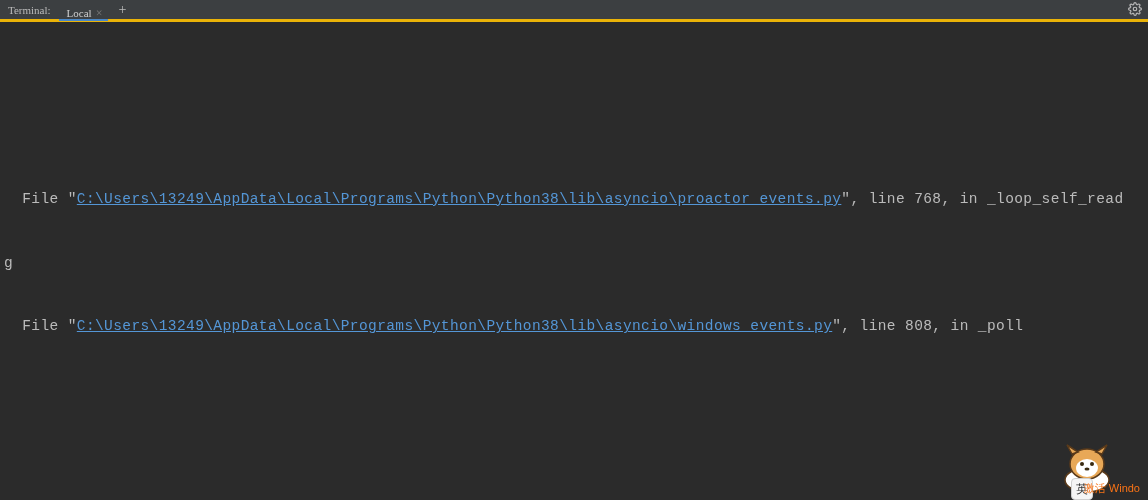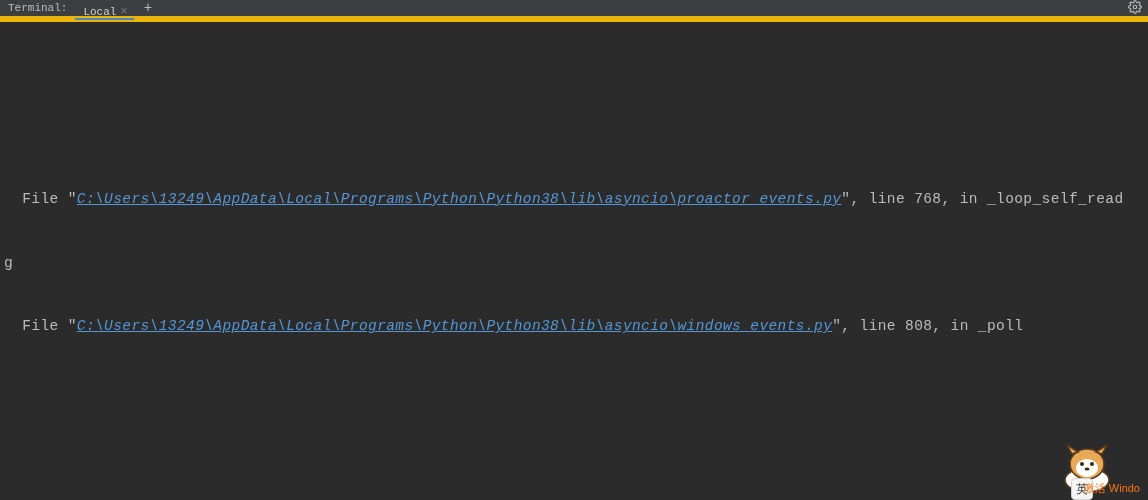--- a/index.html
+++ b/index.html
@@ -9,24 +9,24 @@
     background: #2b2b2b;
     font-family: "Consolas", "Courier New", monospace;
     font-size: 14px;
     color: #bbbbbb;
     overflow: hidden;
     position: relative;
   }
   .tab-bar {
     height: 22px;
     background: #3c3f41;
-    border-bottom: 6px solid #eab308;
+    border-bottom: 3px solid #eab308;
     display: flex;
     align-items: center;
-    font-family: Liberation Mono, monospace;
+    font-family: Liberation Serif, serif;
     font-size: 11px;
     color: #bbbbbb;
   }
   .tab-label {
     padding: 0 8px;
   }
   .tab-active {
     height: 22px;
     display: flex;
     align-items: center;
@@ -58,21 +58,20 @@
     padding: 6px 4px 0 4px;
     line-height: 2.2;
     white-space: pre;
     font-size: 14.5px;
     letter-spacing: 0.4px;
   }
   .link {
     color: #5496d6;
     text-decoration: underline;
     cursor: pointer;
-    font-style: italic;
   }
   .blank-lines {
     height: 92px;
   }
   .watermark {
     position: absolute;
     right: 8px;
     bottom: 4px;
     color: #f97316;
     font-family: "Microsoft YaHei", sans-serif;

